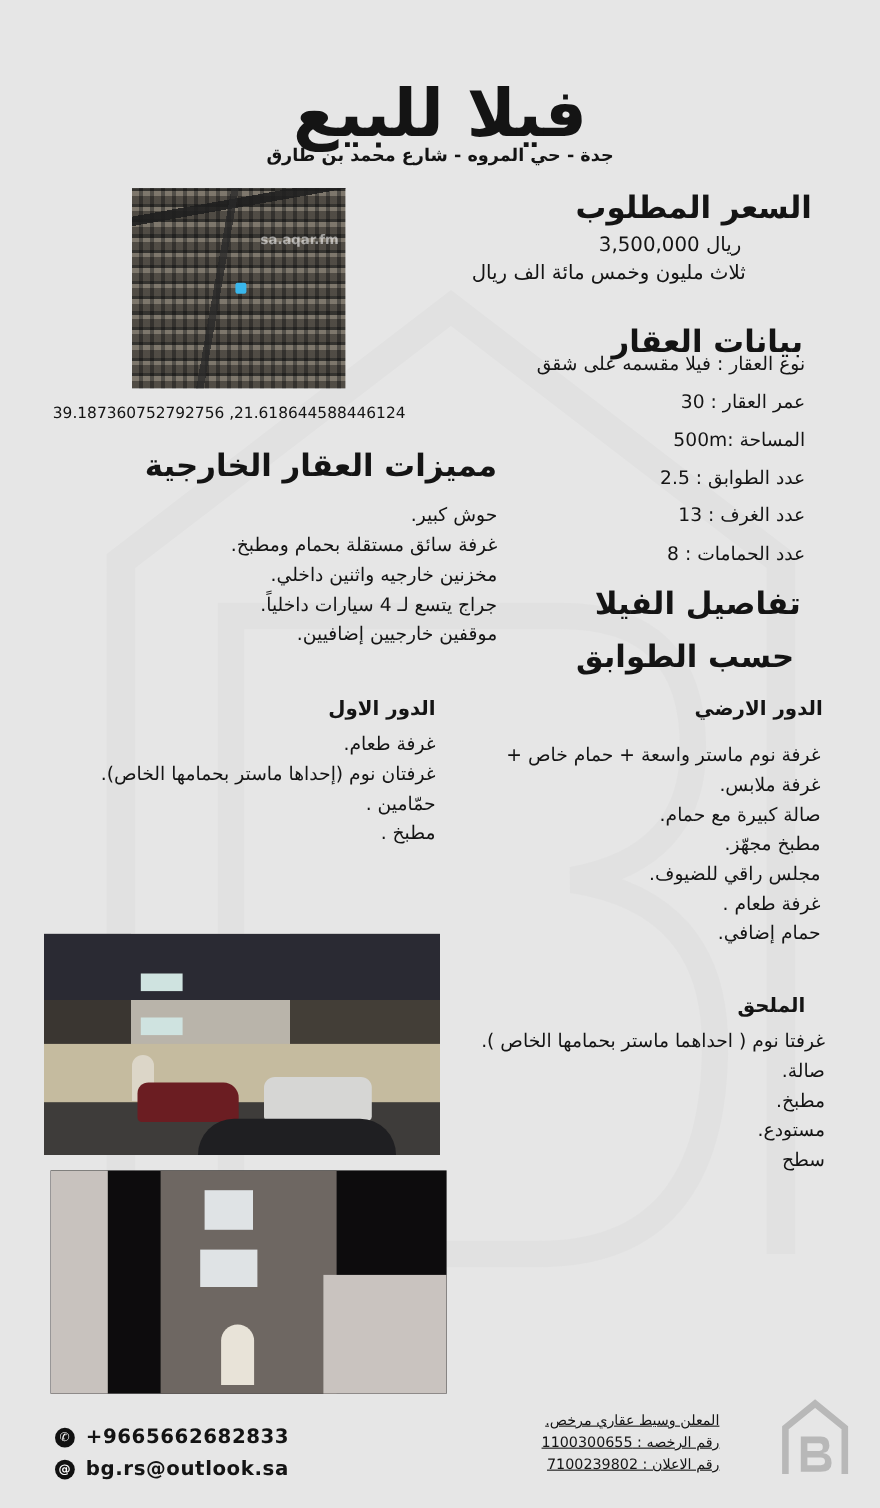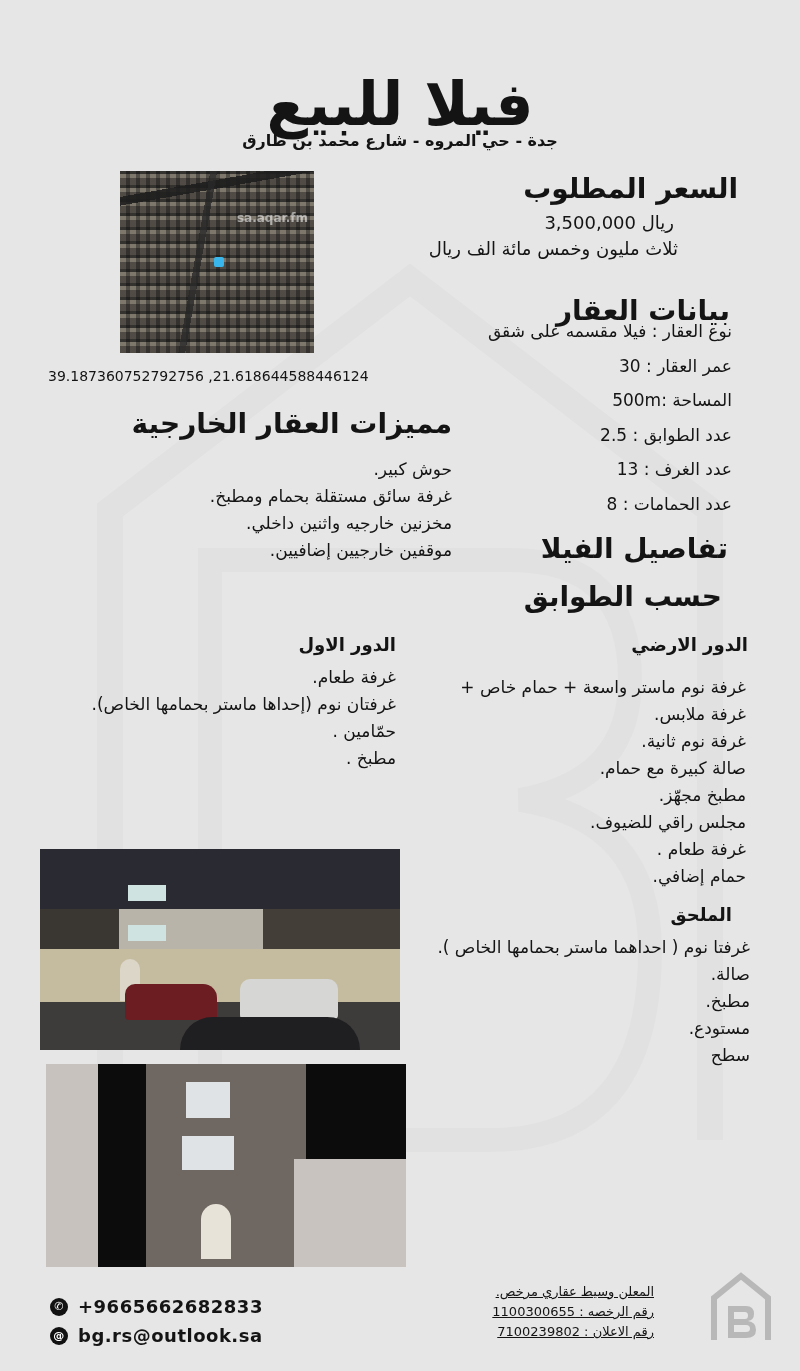--- a/index.html
+++ b/index.html
@@ -104,30 +104,30 @@
   <div class="body-text" style="line-height:34.5px;">عدد الطوابق : 2.5</div>
   <div class="body-text" style="line-height:34.5px;">عدد الغرف : 13</div>
   <div class="body-text" style="line-height:34.5px;">عدد الحمامات : 8</div>
 </div>
 
 <div class="abs rtl h-deco" style="right:348px; top:405px; width:360px;">مميزات العقار الخارجية</div>
 <div class="abs rtl" style="right:348px; top:456px; width:380px;">
   <div class="body-text">حوش كبير.</div>
   <div class="body-text">غرفة سائق مستقلة بحمام ومطبخ.</div>
   <div class="body-text">مخزنين خارجيه واثنين داخلي.</div>
+  <div class="body-text">جراج يتسع لـ 4 سيارات داخلياً.</div>
   <div class="body-text">موقفين خارجيين إضافيين.</div>
 </div>
 
 <div class="abs rtl h-deco" style="right:72px; top:530px; width:280px;">تفاصيل الفيلا</div>
 <div class="abs rtl h-deco" style="right:78px; top:578px; width:280px;">حسب الطوابق</div>
 
 <div class="abs rtl h-small" style="right:52px; top:632px; width:260px;">الدور الارضي</div>
 <div class="abs rtl" style="right:54px; top:674px; width:300px;">
   <div class="body-text">غرفة نوم ماستر واسعة + حمام خاص + غرفة ملابس.</div>
-  <div class="body-text">غرفة نوم ثانية.</div>
   <div class="body-text">صالة كبيرة مع حمام.</div>
   <div class="body-text">مطبخ مجهّز.</div>
   <div class="body-text">مجلس راقي للضيوف.</div>
   <div class="body-text">غرفة طعام .</div>
   <div class="body-text">حمام إضافي.</div>
 </div>
 
 <div class="abs rtl h-small" style="right:68px; top:902px; width:200px;">الملحق</div>
 <div class="abs rtl" style="right:50px; top:934px; width:320px;">
   <div class="body-text">غرفتا نوم ( احداهما ماستر بحمامها الخاص ).</div>

